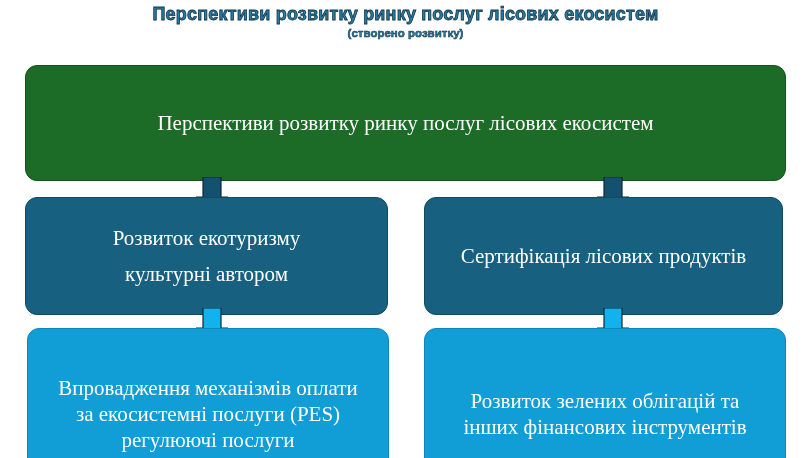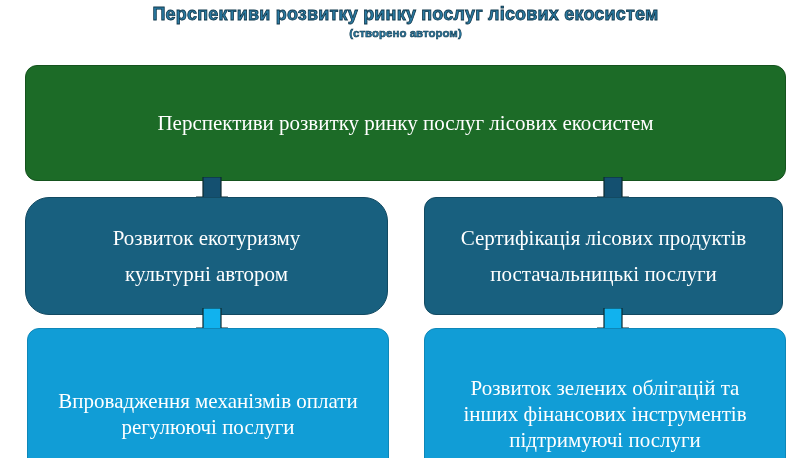--- a/index.html
+++ b/index.html
@@ -64,21 +64,21 @@
     }
     .box-mid {
       top: 197px;
       width: 363px;
       height: 118px;
       background: #18607f;
       border: 1px solid #124a62;
       font-size: 21px;
       line-height: 36px;
     }
-    .box-mid.left { left: 25px; border-radius: 24px; }
+    .box-mid.left { left: 25px; }
     .box-mid.right { left: 424px; width: 359px; }
     .box-low {
       top: 328px;
       width: 362px;
       height: 148px;
       background: #119dd6;
       border: 1px solid #0e87b8;
       font-size: 21px;
       line-height: 26px;
       padding-top: 24px;
@@ -92,50 +92,49 @@
     .arrow {
       position: absolute;
       width: 32px;
       height: 40px;
     }
   </style>
 </head>
 <body>
 
 <div class="title">Перспективи розвитку ринку послуг лісових екосистем</div>
-<div class="subtitle">(створено автором)</div>
+<div class="subtitle">(створено розвитку)</div>
 
 <div class="box box-root">
   <span>Перспективи розвитку ринку послуг лісових екосистем</span>
 </div>
 
 <svg class="arrow" style="left:196px; top:177px;" viewBox="0 0 32 40">
   <polygon points="7,0 25,0 25,20 31,20 16,38 1,20 7,20" fill="#145070" stroke="#0c2a30" stroke-width="1.2"></polygon>
 </svg>
 <svg class="arrow" style="left:597px; top:177px;" viewBox="0 0 32 40">
   <polygon points="7,0 25,0 25,20 31,20 16,38 1,20 7,20" fill="#145070" stroke="#0c2a30" stroke-width="1.2"></polygon>
 </svg>
 
 <div class="box box-mid left">
   <span>Розвиток екотуризму</span>
   <span>культурні автором</span>
 </div>
 <div class="box box-mid right">
   <span>Сертифікація лісових продуктів</span>
-  <span>постачальницькі послуги</span>
 </div>
 
 <svg class="arrow" style="left:196px; top:308px;" viewBox="0 0 32 40">
   <polygon points="7,0 25,0 25,20 31,20 16,38 1,20 7,20" fill="#11b2ee" stroke="#0c2a30" stroke-width="1.2"></polygon>
 </svg>
 <svg class="arrow" style="left:597px; top:308px;" viewBox="0 0 32 40">
   <polygon points="7,0 25,0 25,20 31,20 16,38 1,20 7,20" fill="#11b2ee" stroke="#0c2a30" stroke-width="1.2"></polygon>
 </svg>
 
 <div class="box box-low left">
   <span>Впровадження механізмів оплати</span>
+  <span>за екосистемні послуги (PES)</span>
   <span class="sub">регулюючі послуги</span>
 </div>
 <div class="box box-low right">
   <span>Розвиток зелених облігацій та</span>
   <span>інших фінансових інструментів</span>
-  <span class="sub">підтримуючі послуги</span>
 </div>
 
 </body></html>

